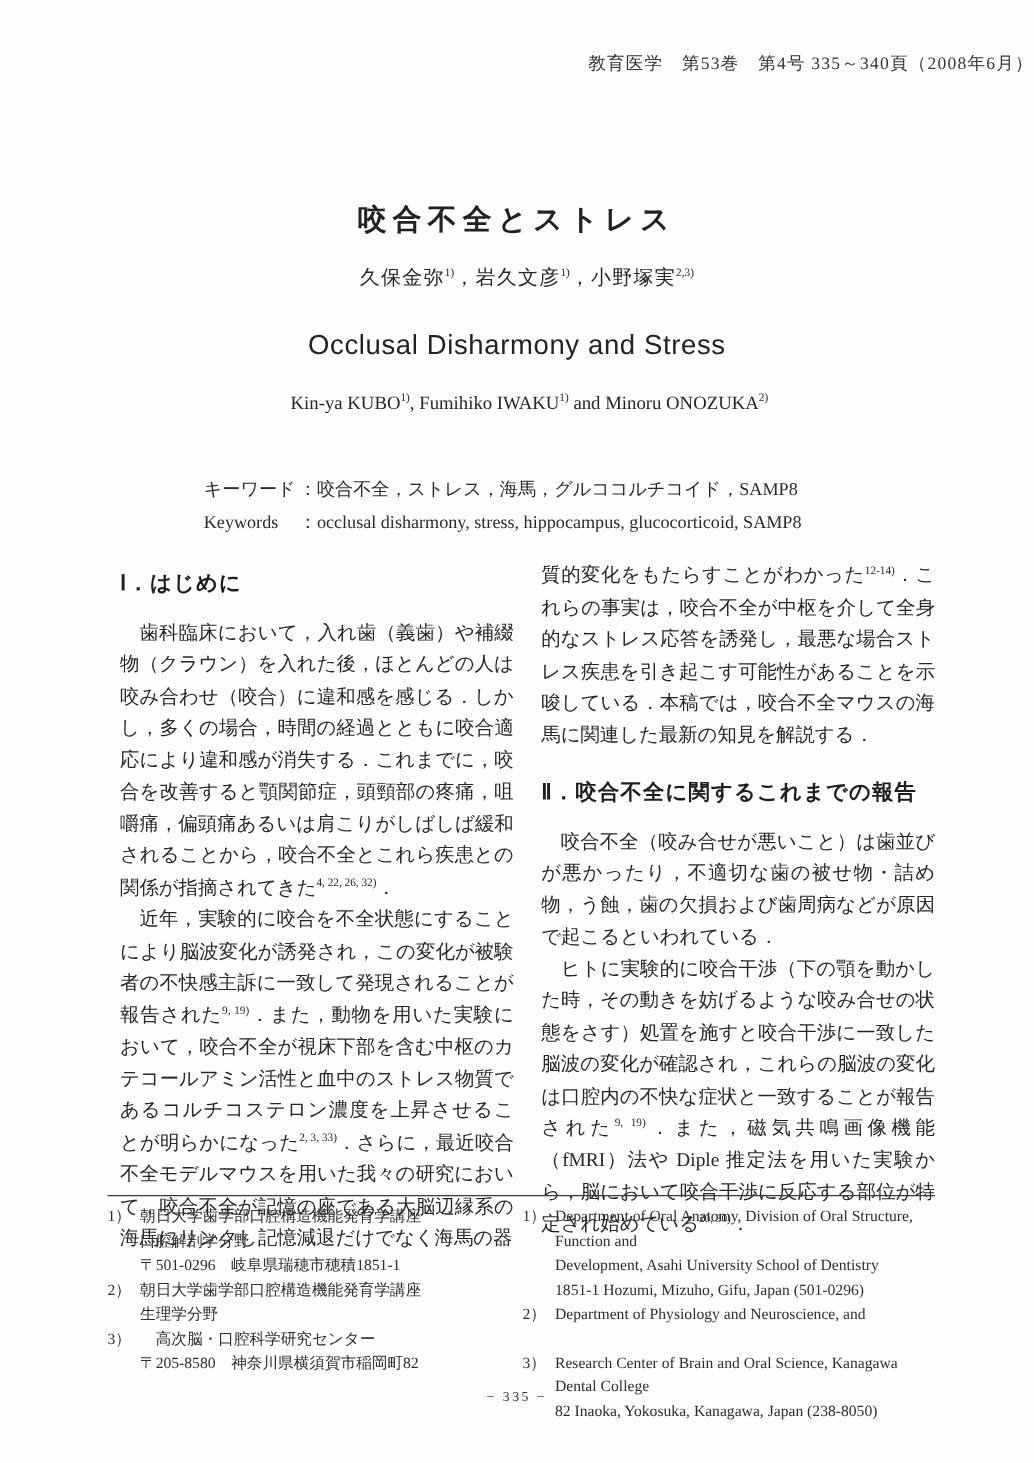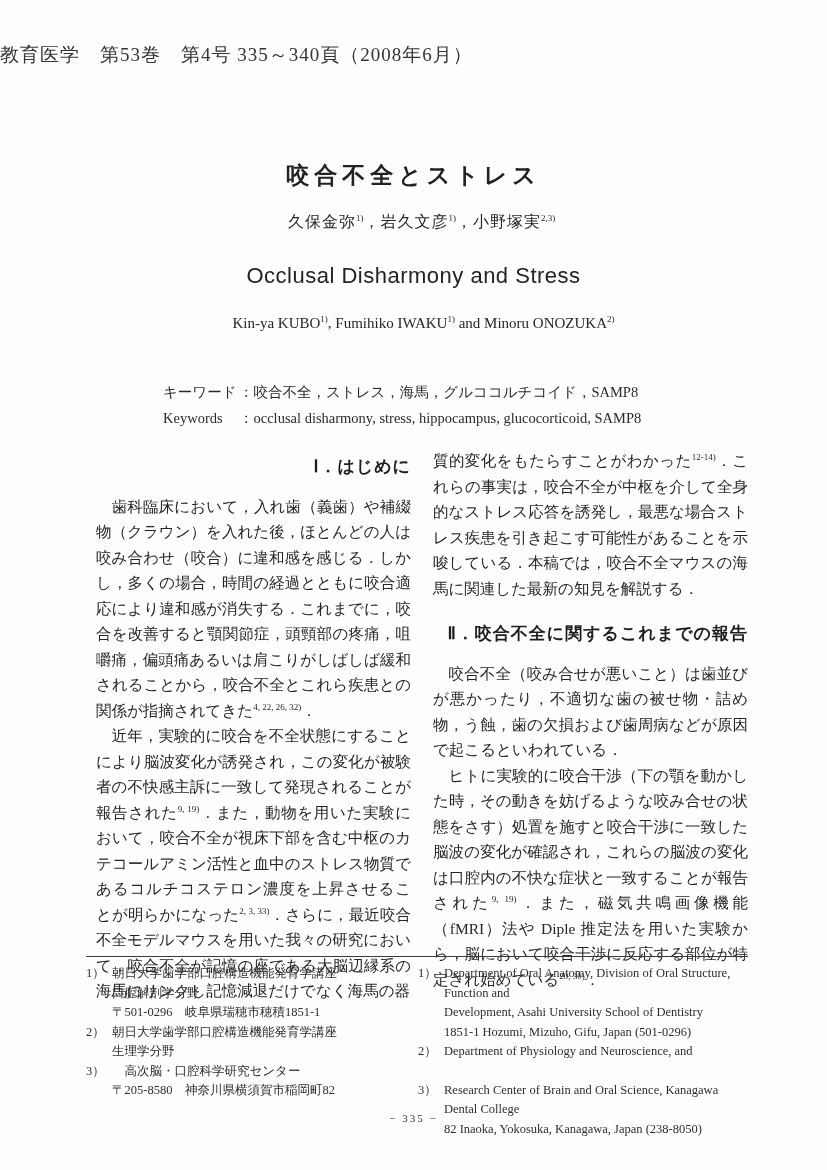--- a/index.html
+++ b/index.html
@@ -8,22 +8,22 @@
     width: 827px;
     height: 1170px;
     background: #fefefe;
     font-family: "Liberation Serif", serif;
     color: #262626;
     overflow: hidden;
   }
   .journal-header {
     position: absolute;
     top: 42px; left: 0; right: 0;
-    text-align: left;
-    font-size: 19px;
+    text-align: right;
+    font-size: 14px;
     letter-spacing: 1px;
     color: #333;
   }
   .title-ja {
     position: absolute;
     top: 160px; left: 0; right: 0;
     text-align: center;
     font-size: 23px;
     font-weight: bold;
     letter-spacing: 5px;
@@ -77,21 +77,21 @@
     width: 315px;
     font-size: 15.5px;
     line-height: 25.5px;
     text-align: justify;
     color: #262626;
   }
   .col p { margin: 0; }
   .section-heading {
     font-size: 17px;
     font-weight: bold;
-    text-align: right;
+    text-align: left;
     margin: 6px 0 14px 0;
     letter-spacing: 1px;
     color: #1e1e1e;
     font-family: Liberation Sans, sans-serif;
   }
   .section-heading.second { margin-top: 20px; }
   .footnotes {
     position: absolute;
     top: 956px; left: 86px;
     width: 662px;

